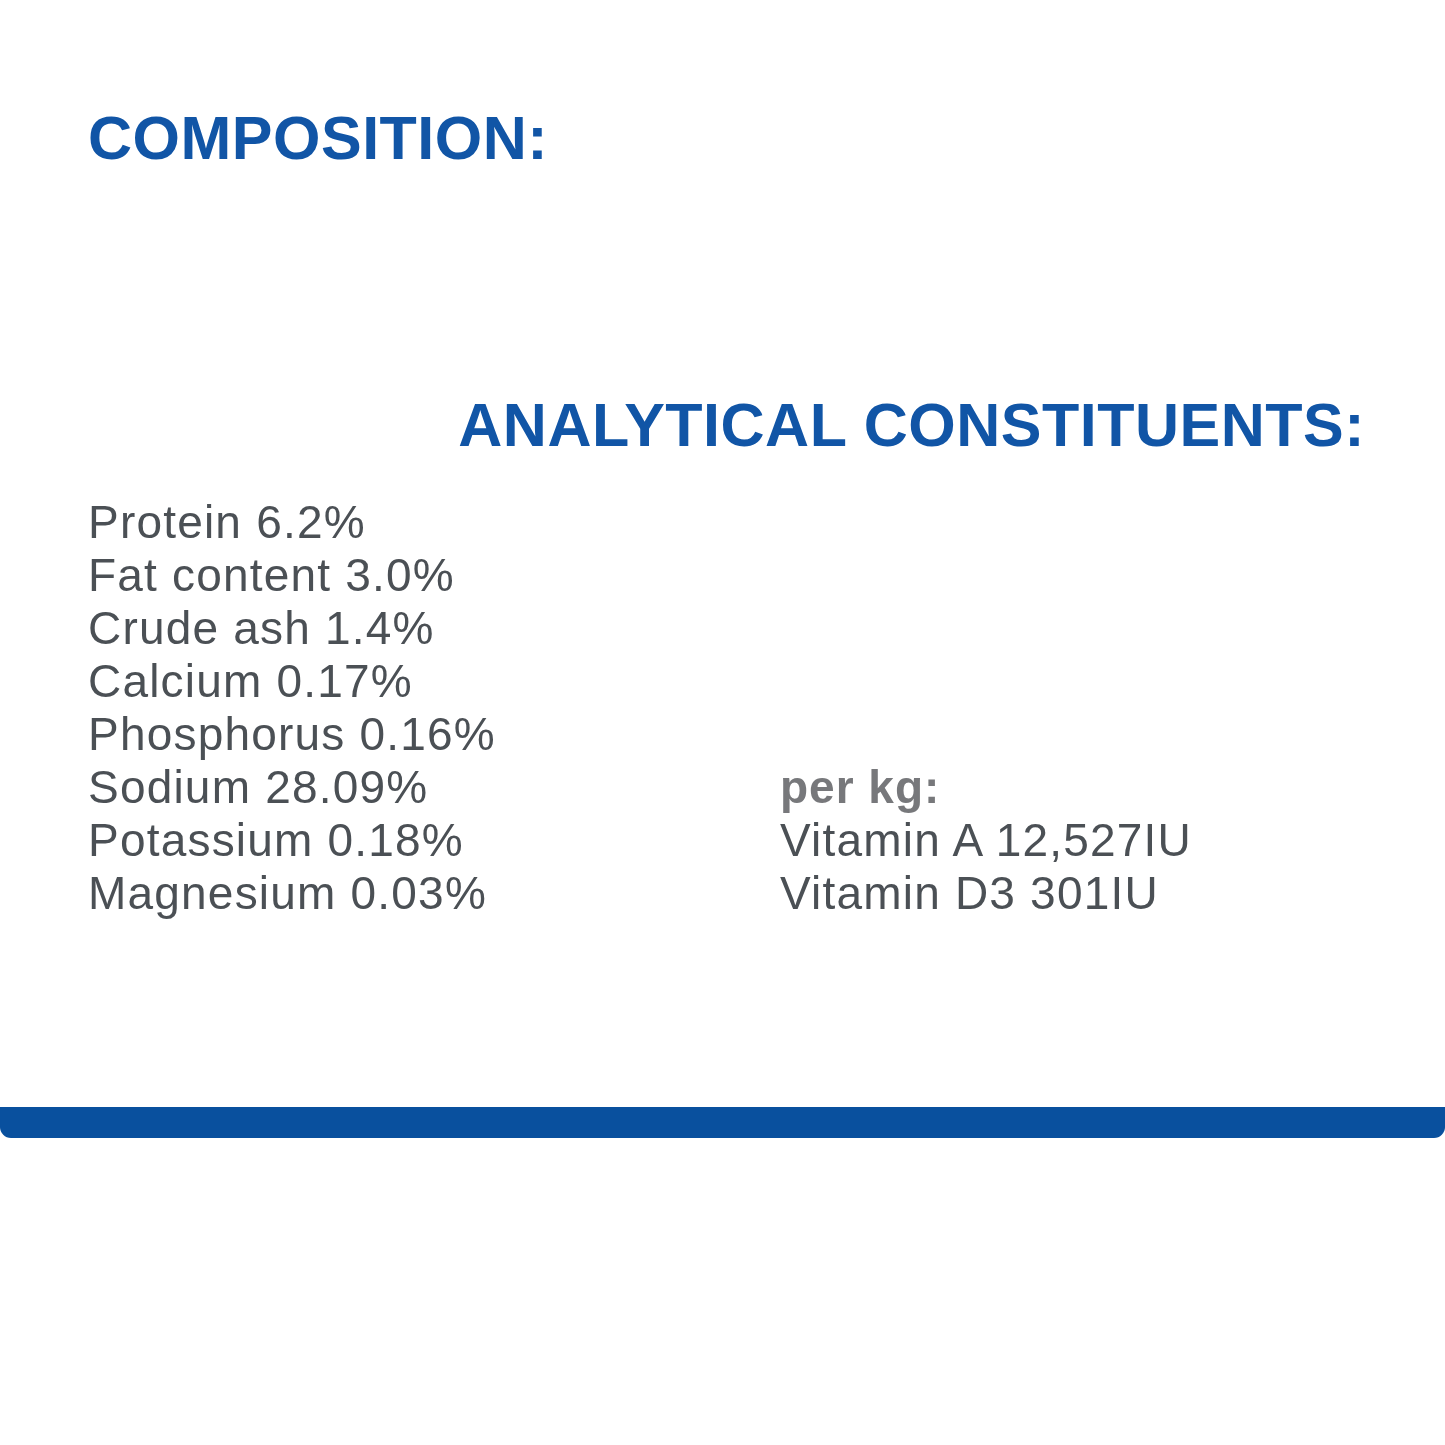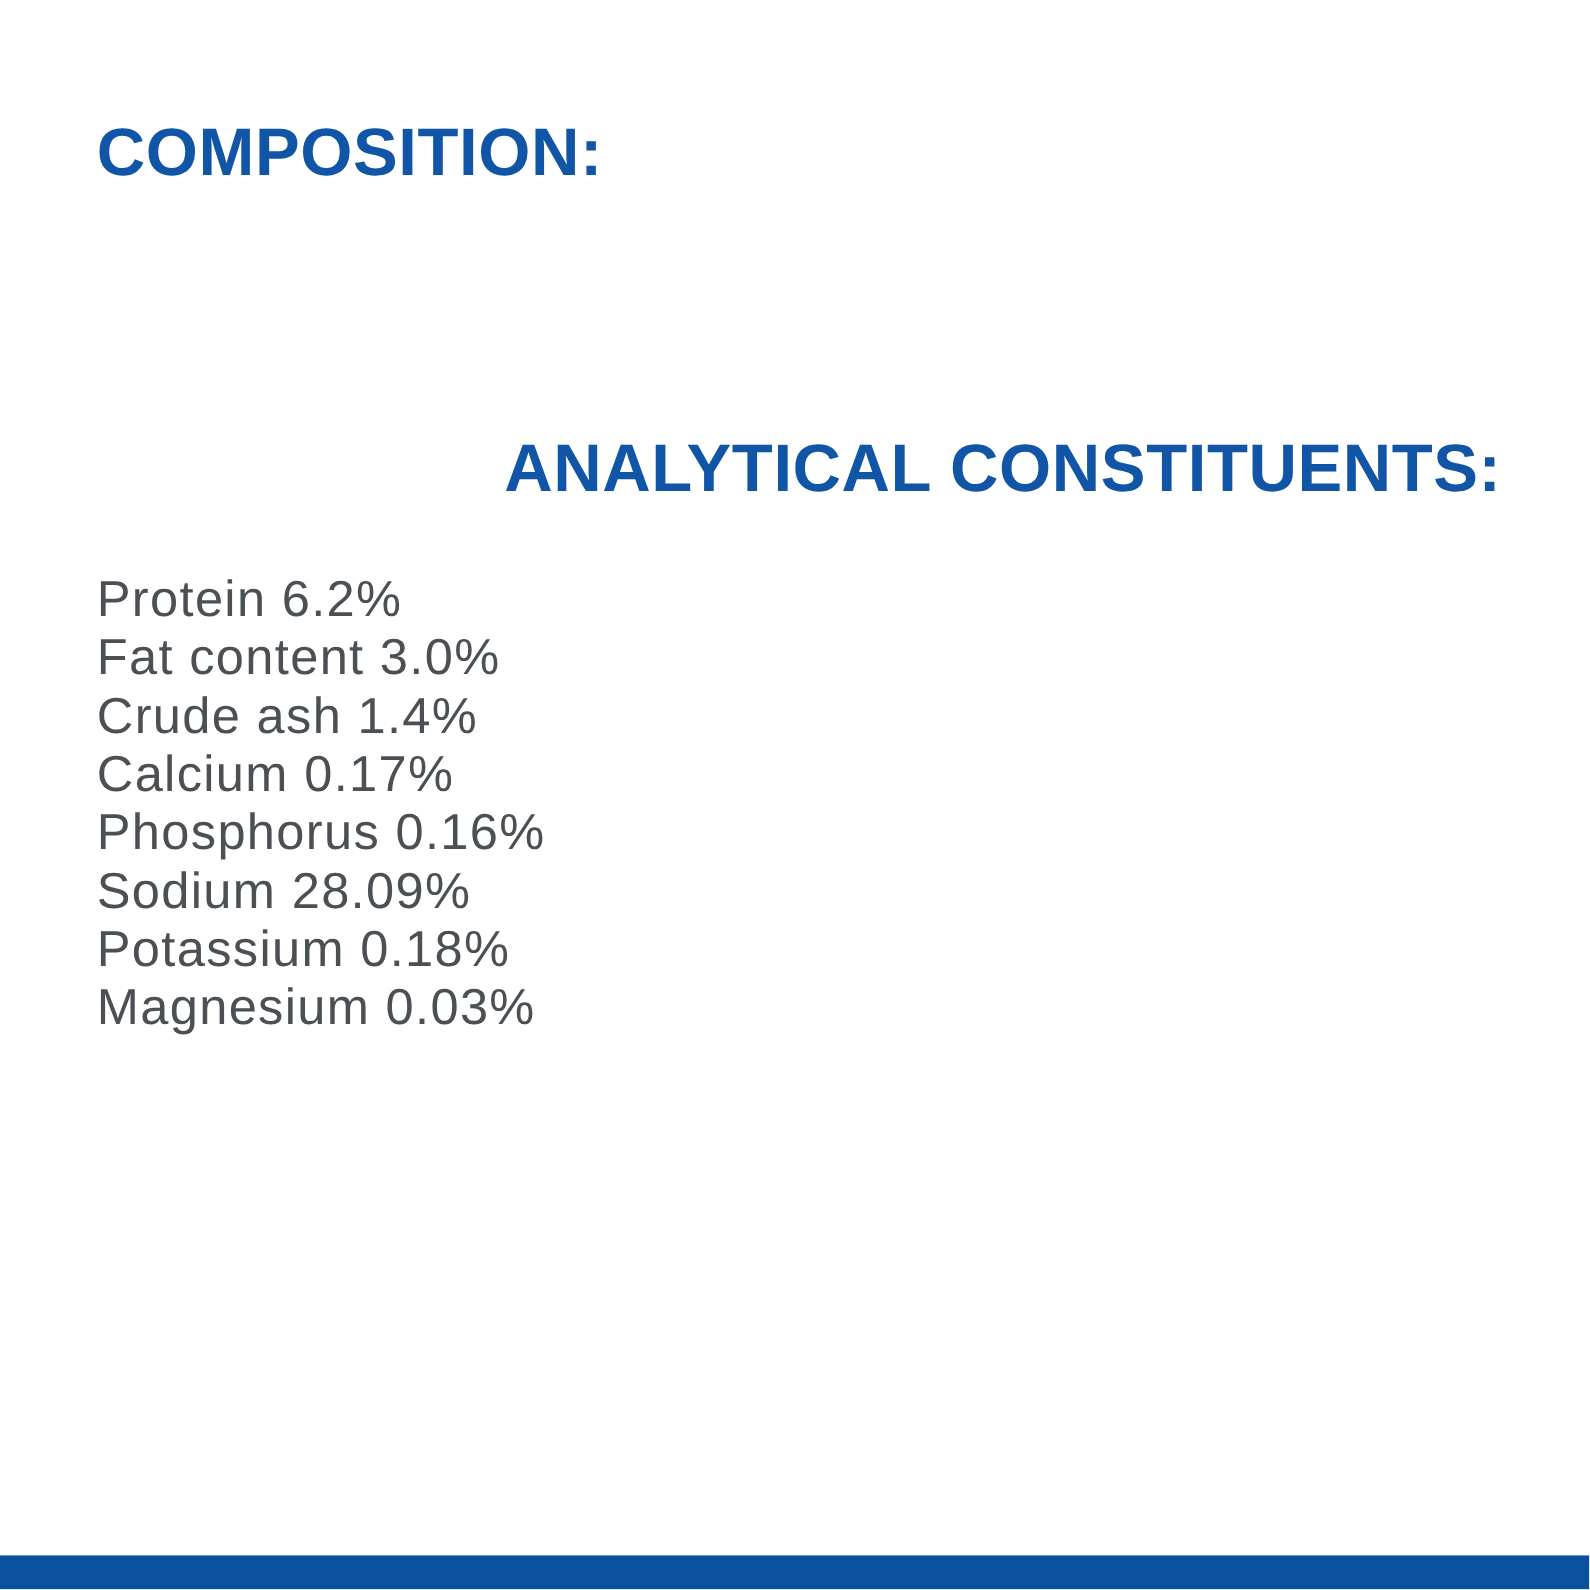--- a/index.html
+++ b/index.html
@@ -3,24 +3,25 @@
 <meta charset="utf-8">
 <style>
   html, body {
     margin: 0;
     padding: 0;
     background: #ffffff;
   }
   .page {
     position: relative;
     width: 1445px;
-    height: 1445px;
+    height: 1138px;
     background: #ffffff;
     overflow: hidden;
     font-family: "Liberation Sans", sans-serif;
+    border-radius: 11px;
   }
   .content {
     padding: 0 80px 0 88px;
   }
   .section-heading {
     margin: 0;
     color: #1155a6;
     font-size: 61px;
     font-weight: 700;
     line-height: 1;
@@ -36,21 +37,21 @@
   .body-text {
     margin: 40px 0 0 0;
     color: #4b5055;
     font-size: 46px;
     line-height: 53px;
     letter-spacing: 1.2px;
     white-space: pre-line;
   }
   .columns {
     display: flex;
-    margin-top: 62px;
+    margin-top: 40px;
     align-items: flex-end;
   }
   .col-left {
     width: 692px;
     flex: 0 0 692px;
   }
   .col-right {
     flex: 1 1 auto;
   }
   .list-line {
@@ -92,18 +93,23 @@
         <div class="list-line">Protein 6.2%</div>
         <div class="list-line">Fat content 3.0%</div>
         <div class="list-line">Crude ash 1.4%</div>
         <div class="list-line">Calcium 0.17%</div>
         <div class="list-line">Phosphorus 0.16%</div>
         <div class="list-line">Sodium 28.09%</div>
         <div class="list-line">Potassium 0.18%</div>
         <div class="list-line">Magnesium 0.03%</div>
       </div>
 
+      <div class="col-right">
+        <div class="per-kg-label">per kg:</div>
+        <div class="list-line">Vitamin A 12,527IU</div>
+        <div class="list-line">Vitamin D3 301IU</div>
+      </div>
 
     </div>
   </div>
 
   <div class="footer-bar"></div>
 </div>
 
 </body></html>

